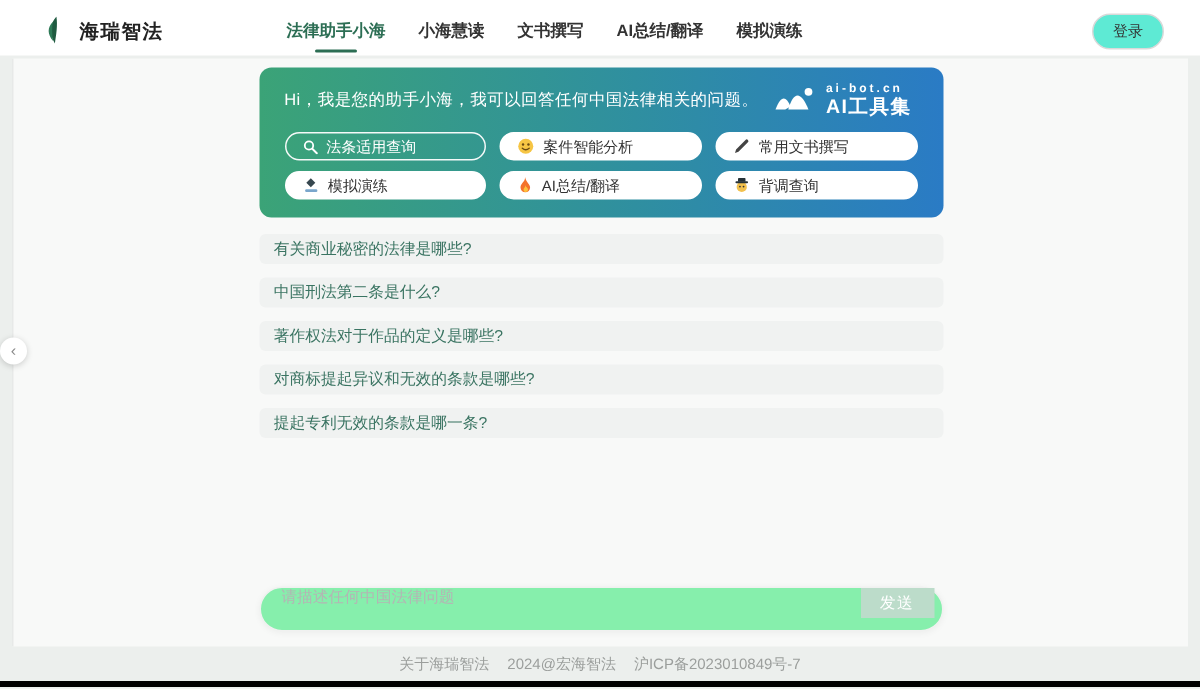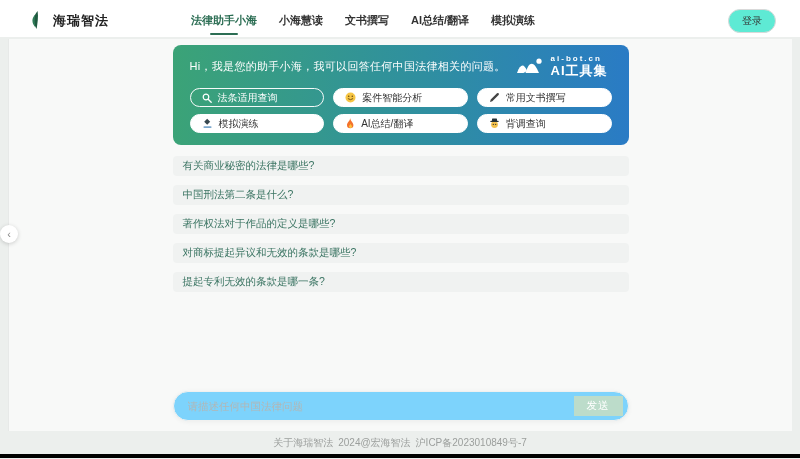--- a/index.html
+++ b/index.html
@@ -72,36 +72,36 @@
   .pill .ic { flex:none; display:flex; }
   
   .questions { margin-top:11px; }
   .question-item {
     height:20px; background:#f0f2f1; border-radius:4px; display:flex; align-items:center;
     padding:0 10px; color:#3a7462; font-size:10.5px; margin-bottom:9px; cursor:pointer;
   }
   
   .composer { margin-top:auto; margin-bottom:10px; }
   .input-pill {
-    height:30px; background:#7dd3fc; border:1px solid #f0f1f0; border-radius:15px;
-    box-shadow:0 1px 5px rgba(0,0,0,.05); display:flex; align-items:center;
+    height:30px; background:#86efac; border:1px solid #f0f1f0; border-radius:15px;
+    box-shadow:0 1px 5px rgba(0,0,0,.05); display:flex; align-items:flex-start;
     padding:0 5px 0 14px;
   }
   .chat-input {
     flex:1; border:none; outline:none; font-size:10.5px; color:#333; background:transparent;
     font-family:"Liberation Sans","DejaVu Sans",sans-serif;
   }
   .chat-input::placeholder { color:#b3b6b4; }
   .send-btn {
     height:20px; padding:0 13px; border-radius:0; border:none; background:#bcdcca;
     color:#fff; font-size:10.5px; cursor:pointer; letter-spacing:1px;
   }
   
   .footer {
-    height:23px; display:flex; align-items:center; justify-content:center; gap:5px;
+    height:23px; display:flex; align-items:center; justify-content:center; gap:12px;
     font-size:10px; color:#9b9e9c;
   }
   .footer .seg { cursor:default; }
   .bottom-bar { height:4px; background:#000; }
 </style>
 </head>
 <body>
 
 <div class="header">
   <div class="brand">

